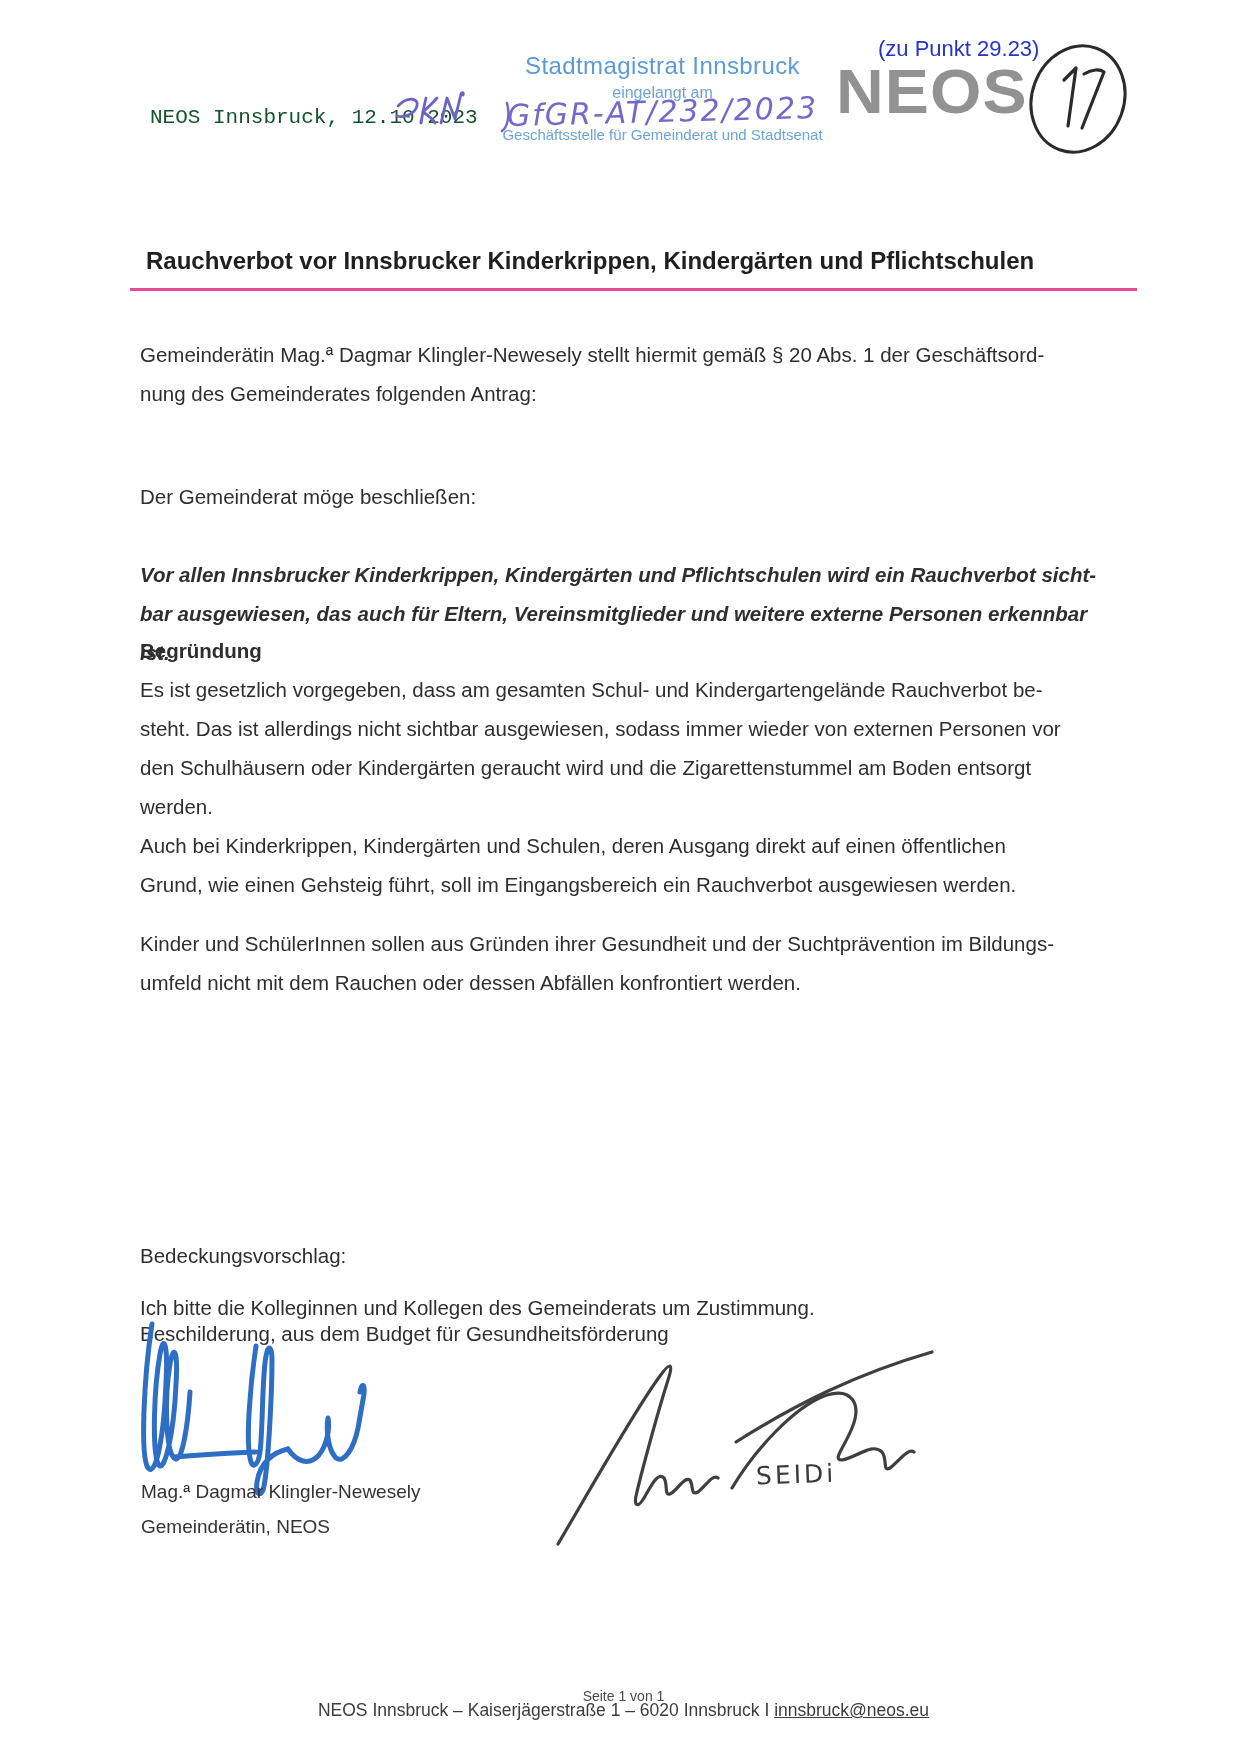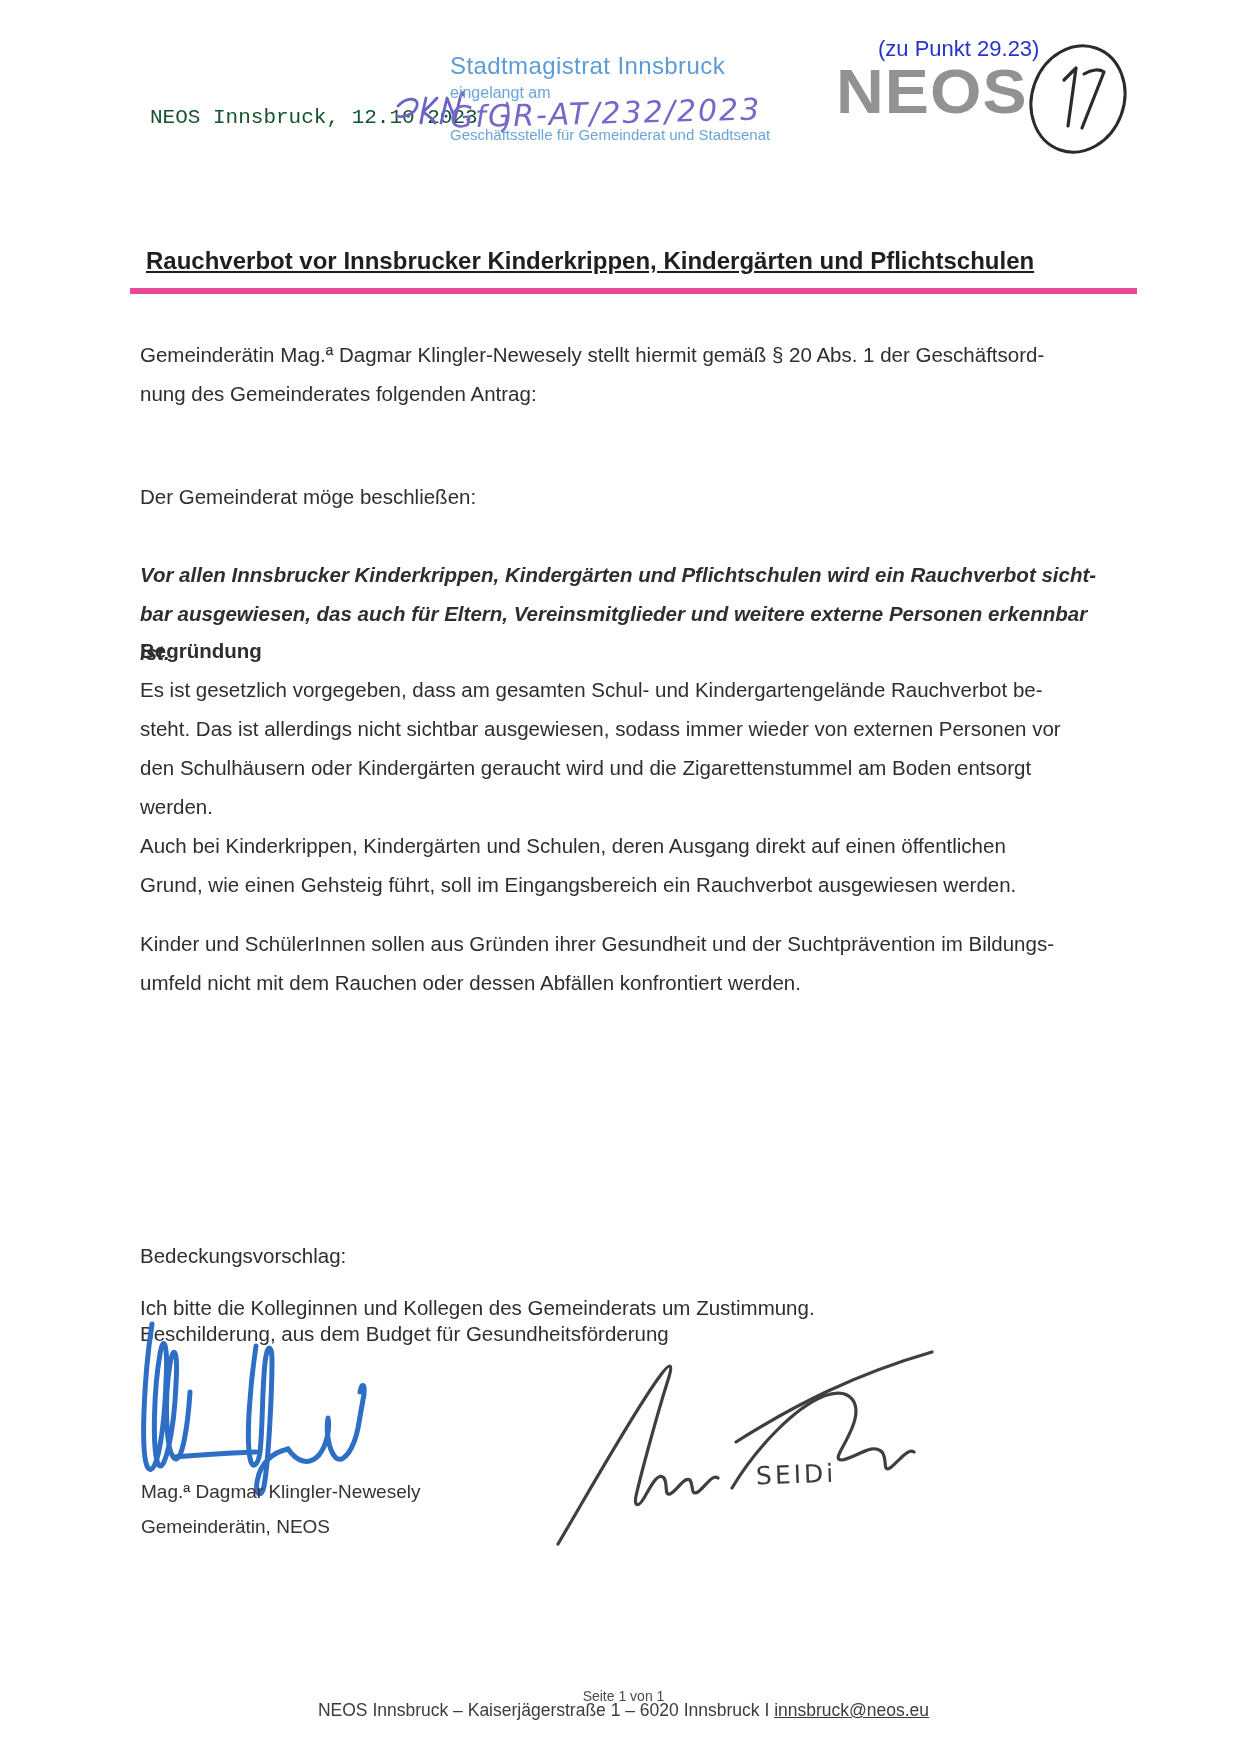--- a/index.html
+++ b/index.html
@@ -17,21 +17,21 @@
   
   .date-line {
     position:absolute; left:150px; top:106px;
     font-size:21px; color:#14532d;font-family:Liberation Mono, monospace;
   }
   .dkn-svg { position:absolute; left:392px; top:86px; }
   .stray-ink-svg { position:absolute; left:498px; top:100px; }
 
   .stamp {
     position:absolute; left:450px; top:52px; width:425px;
-    color:#5b9bd8;
+    text-align:center; color:#5b9bd8;
   }
   .stamp-office { font-size:24px; letter-spacing:0.4px; }
   .stamp-received { font-size:16px; margin-top:4px; color:#6ba4da; }
   .stamp-date { font-size:27px; margin-top:14px; letter-spacing:1px; color:#62a3dd; }
   .stamp-ref {
     margin-top:-8px;
     font-size:30px; font-style:italic; letter-spacing:2px;
     color:#7468c8; transform:rotate(-1.5deg);
     font-family:"DejaVu Sans", sans-serif;
   }
@@ -47,22 +47,21 @@
     color:#929292; line-height:1;
     transform:scale(1.05,1); transform-origin:left top;
   }
   .circle17-svg { position:absolute; left:1016px; top:38px; }
 
   
   .doc-title {
     position:absolute; left:130px; top:247px; width:1007px;
     padding:0 0 13px 16px;
     font-size:24px; font-weight:bold; color:#1f1f1f;
-    border-bottom:6px solid #ec4899;
-    text-decoration:underline;
+    border-bottom:3px solid #ec4899;
   }
 
   
   .body-text {
     position:absolute; left:140px; width:1090px;
     font-size:20.5px; line-height:39px; color:#2e2e2e;
     white-space:pre-line;
   }
   .intro          { top:335px; }
   .resolution     { top:438px; }

